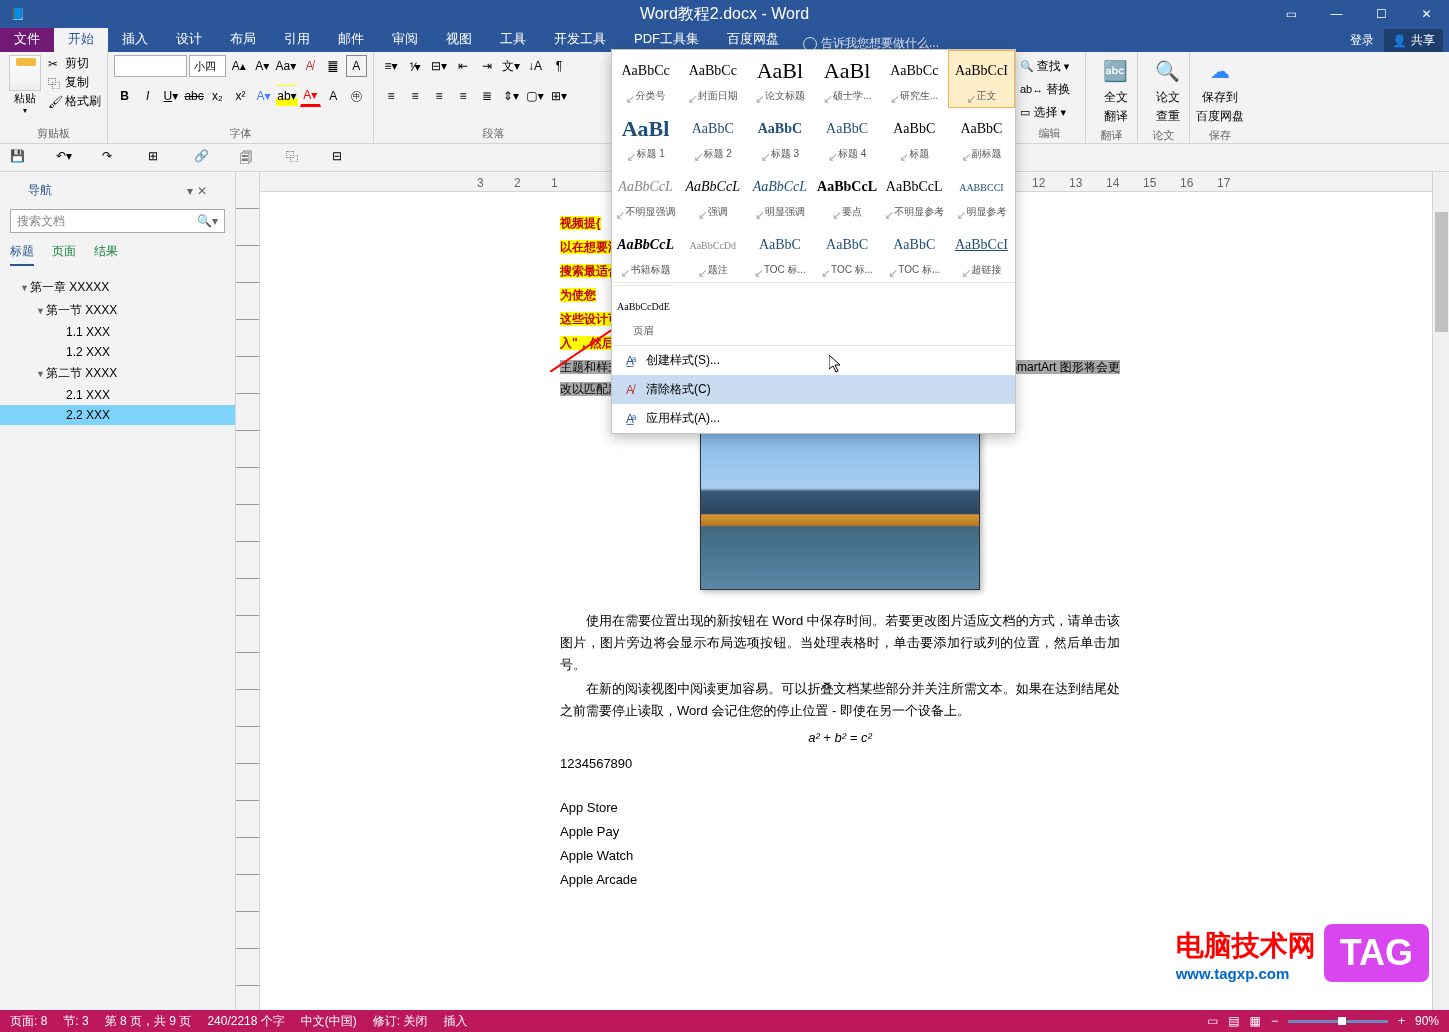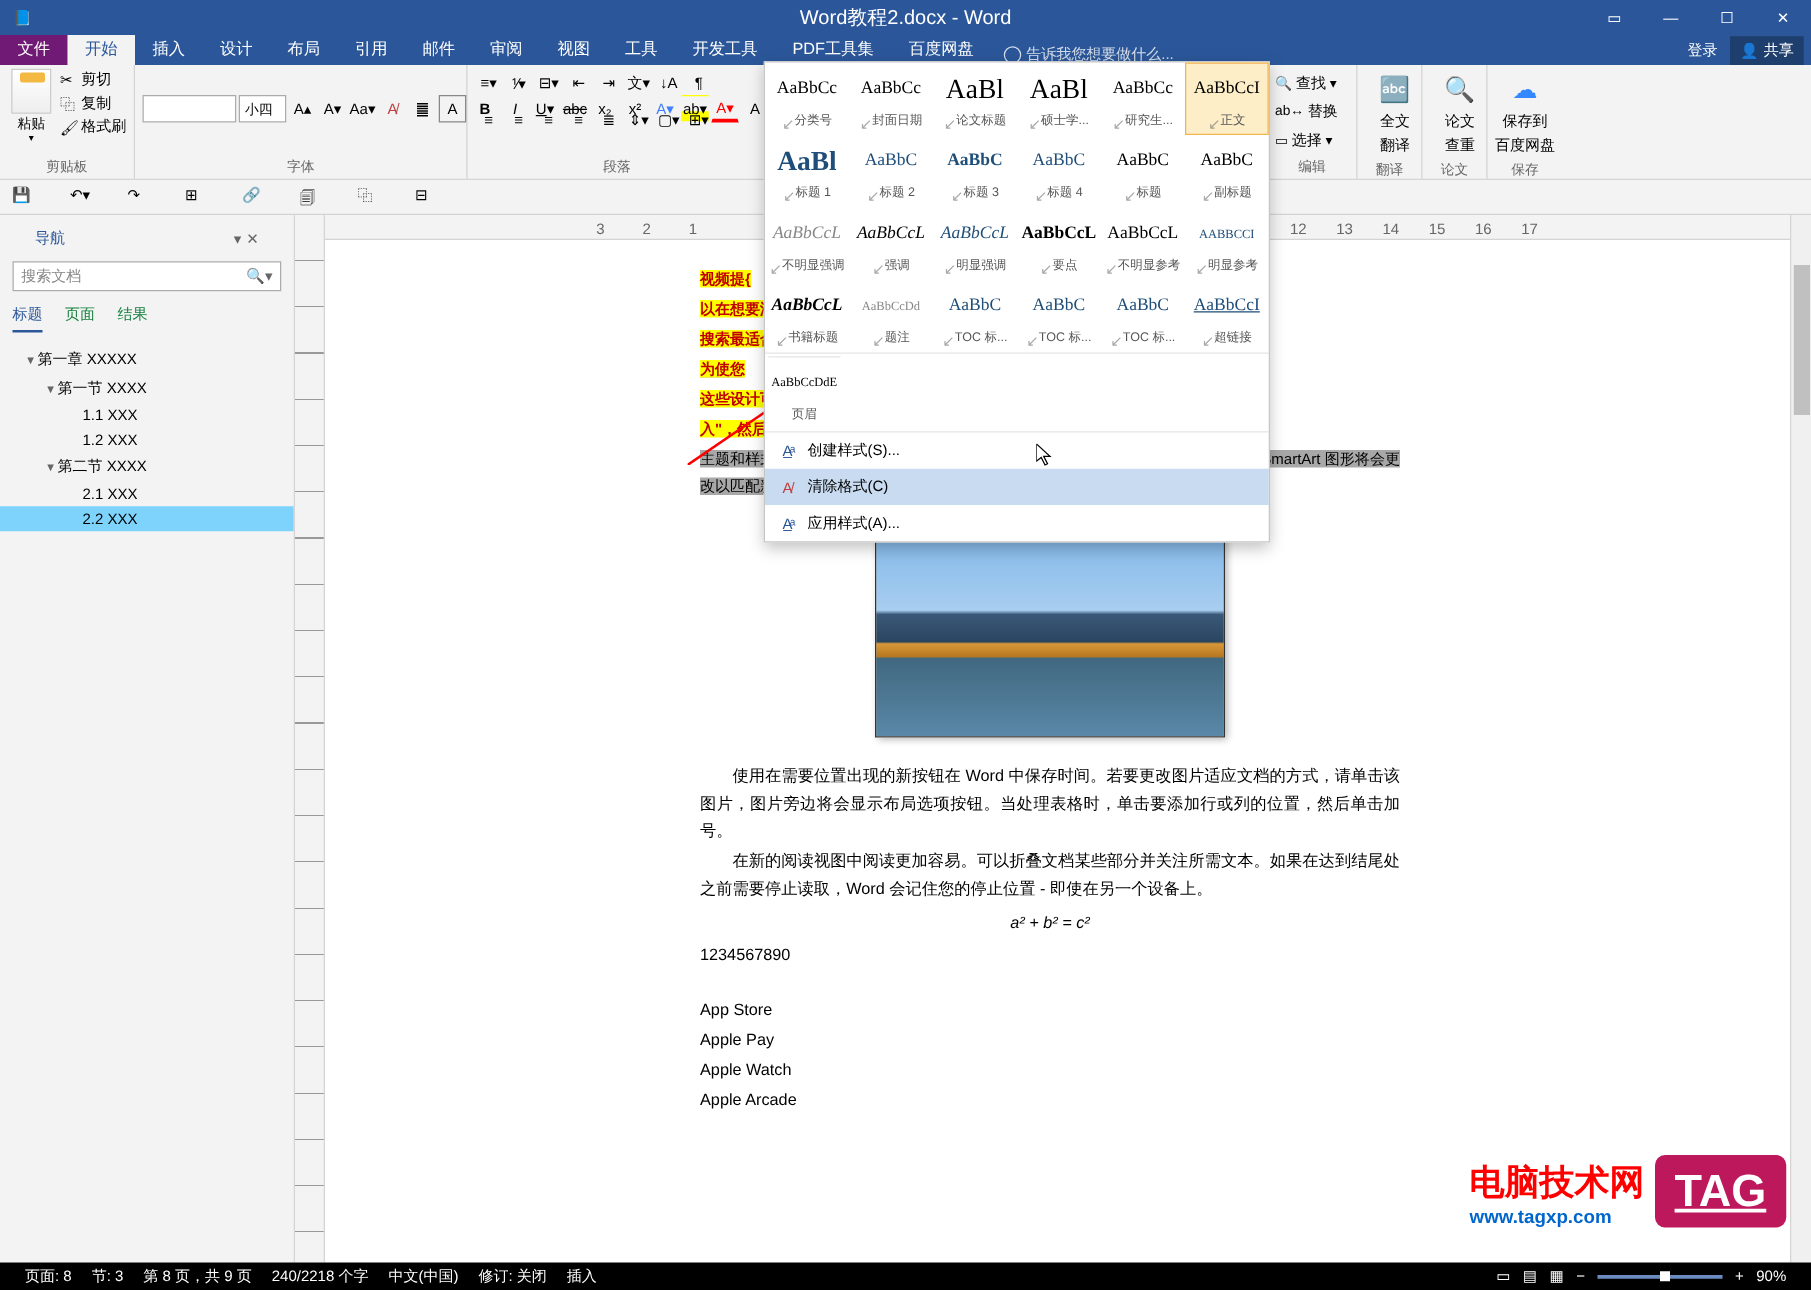--- a/index.html
+++ b/index.html
@@ -78,28 +78,28 @@
 .page{width:560px;margin:20px auto 40px 300px;background:#fff;position:relative;}
 .sel{background:#a8a8a8;color:#000;}
 .red-hl{background:#ffff00;color:#c00000;font-weight:bold;}
 .red-txt{color:#c00000;}
 .para{font-size:13px;line-height:22px;margin-bottom:2px;text-align:justify;}
 .indent{text-indent:2em;}
 .doc-img{width:280px;height:170px;margin:20px auto;background:linear-gradient(#7eb6e8 0%,#a8cef0 40%,#3a5878 42%,#2a4560 55%,#d89838 56%,#b87820 62%,#406880 63%,#5a88a8 100%);border:1px solid #333;box-shadow:2px 2px 6px rgba(0,0,0,.3);position:relative;}
 .formula{text-align:center;font-style:italic;font-size:13px;margin:8px 0;}
 .arrow{position:absolute;z-index:50;pointer-events:none;}
 .cursor-arrow{position:absolute;z-index:150;left:829px;top:355px;pointer-events:none;}
-.statusbar{position:absolute;bottom:0;left:0;right:0;height:22px;background:#000000;color:#fff;display:flex;align-items:center;padding:0 20px;font-size:11px;gap:16px;}
+.statusbar{position:absolute;bottom:0;left:0;right:0;height:22px;background:#be185d;color:#fff;display:flex;align-items:center;padding:0 10px;font-size:11px;gap:16px;}
 .status-right{margin-left:auto;display:flex;align-items:center;gap:10px;}
 .zoom-slider{width:100px;height:3px;background:#6a8bc0;position:relative;}
 .zoom-thumb{position:absolute;left:50%;top:-3px;width:8px;height:8px;background:#fff;}
 .watermark{position:absolute;right:20px;bottom:50px;z-index:90;}
 .wm-text{color:#ff0000;font-size:28px;font-weight:bold;text-shadow:1px 1px 0 #fff;}
 .wm-url{color:#0066cc;font-size:15px;font-weight:bold;background:#fff;display:inline-block;}
-.tag-box{background:#be185d;color:#fff;font-size:36px;font-weight:bold;padding:8px 16px;border-radius:8px;margin-left:8px;text-decoration:underline;}
+.tag-box{background:#d946ef;color:#fff;font-size:36px;font-weight:bold;padding:8px 16px;border-radius:8px;margin-left:8px;}
 .scrollbar-v{position:absolute;right:0;top:0;width:17px;height:100%;background:#f0f0f0;border-left:1px solid #d4d4d4;}
 .scroll-thumb-v{position:absolute;top:40px;left:2px;width:13px;height:120px;background:#c0c0c0;}
 </style>
 </head>
 <body>
 
 <div class="titlebar">
   <div class="titlebar-left">
     <span class="qat-btn">📘</span>
   </div>
@@ -155,21 +155,21 @@
           </div>
         <div class="clip-item">
             <span class="icon-sm">🖌</span>
             <span>格式刷</span>
           </div>
       </div>
     </div>
     <div class="group-label">剪贴板</div>
   </div>
   <div class="ribbon-group" style="width:266px">
-    <div class="group-content" style="">
+    <div class="group-content" style="flex-direction:column">
       <div class="font-row">
         <div class="font-combo font-name"></div>
         <div class="font-combo font-size">小四</div>
         <div class="btn-sq">A<sup>▴</sup></div>
         <div class="btn-sq">A<sup>▾</sup></div>
         <div class="btn-sq">Aa▾</div>
         <div class="btn-sq" style="color:#c04040">A̸</div>
         <div class="btn-sq">䷀</div>
         <div class="btn-sq" style="border:1px solid #888">A</div>
       </div>

